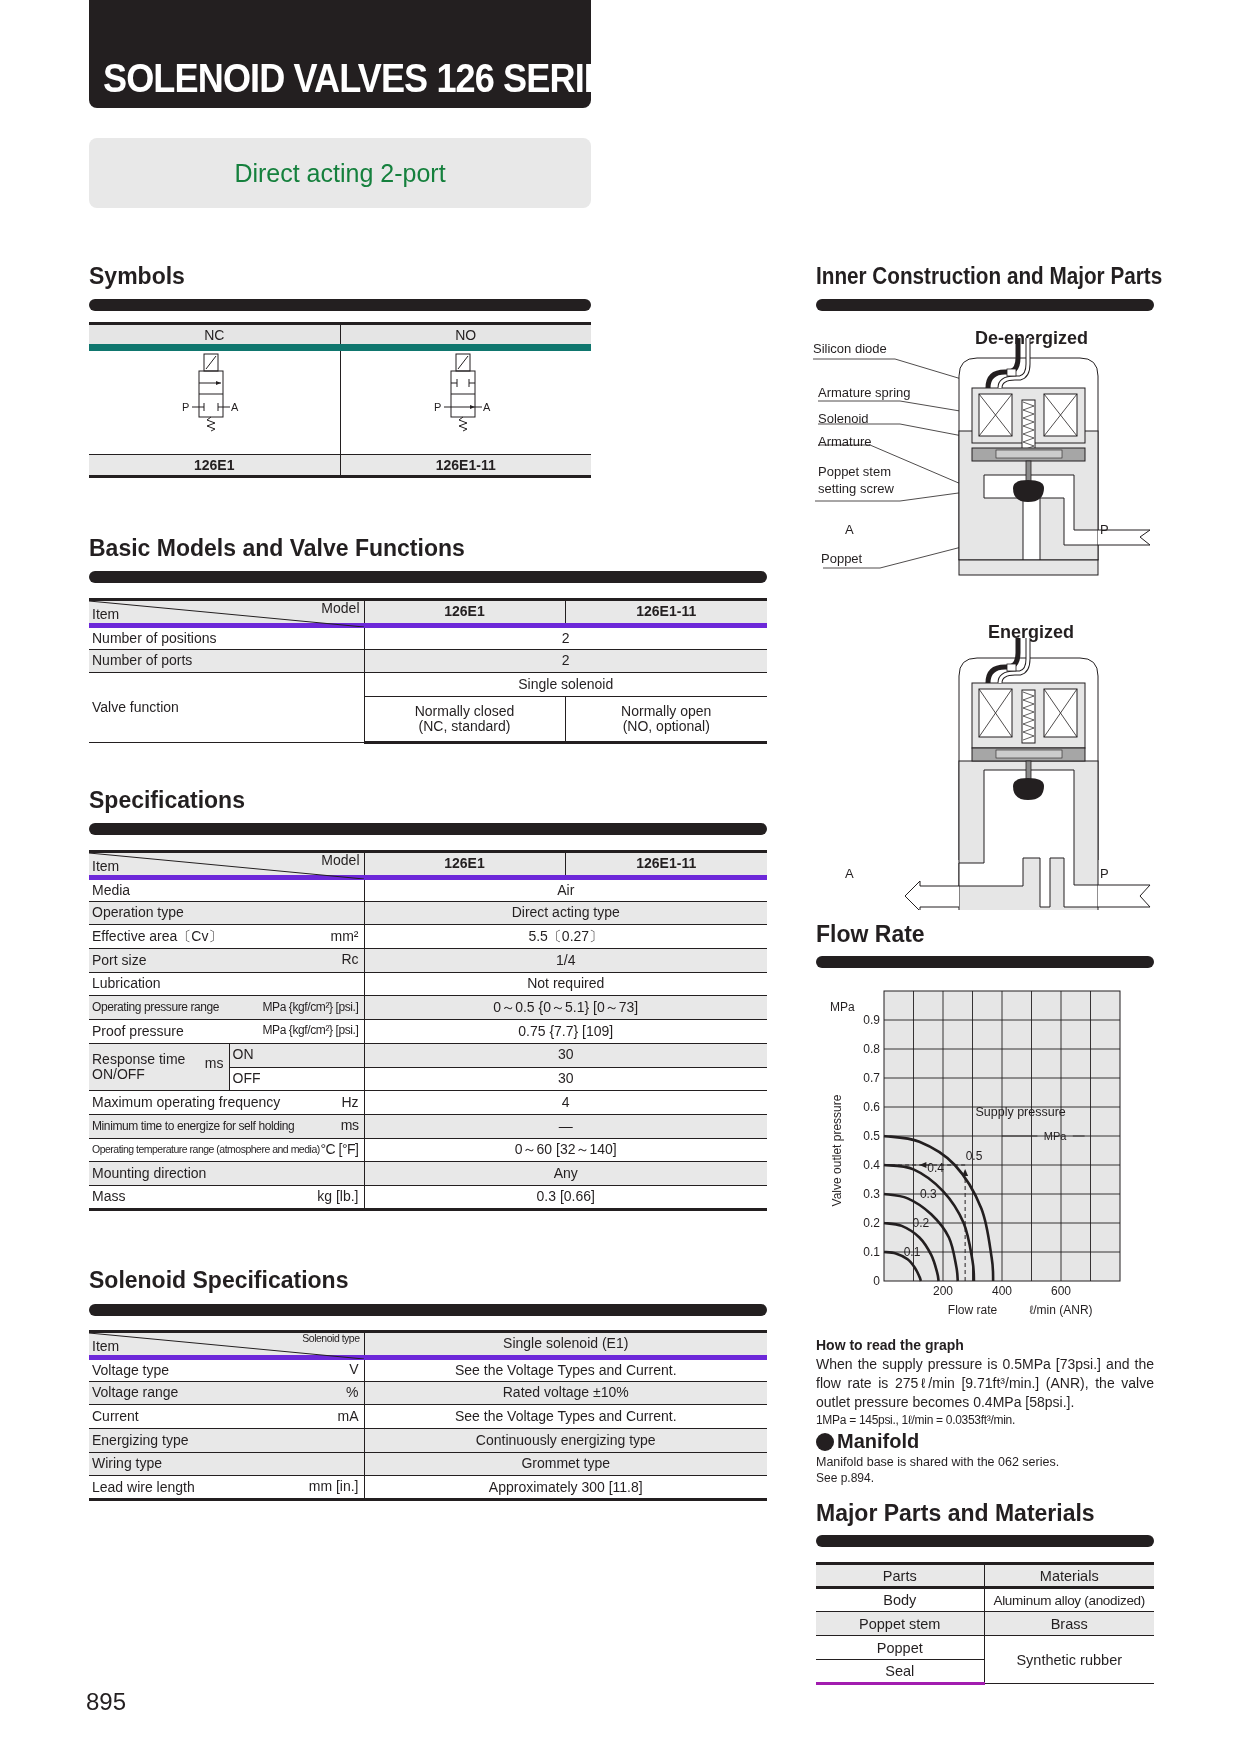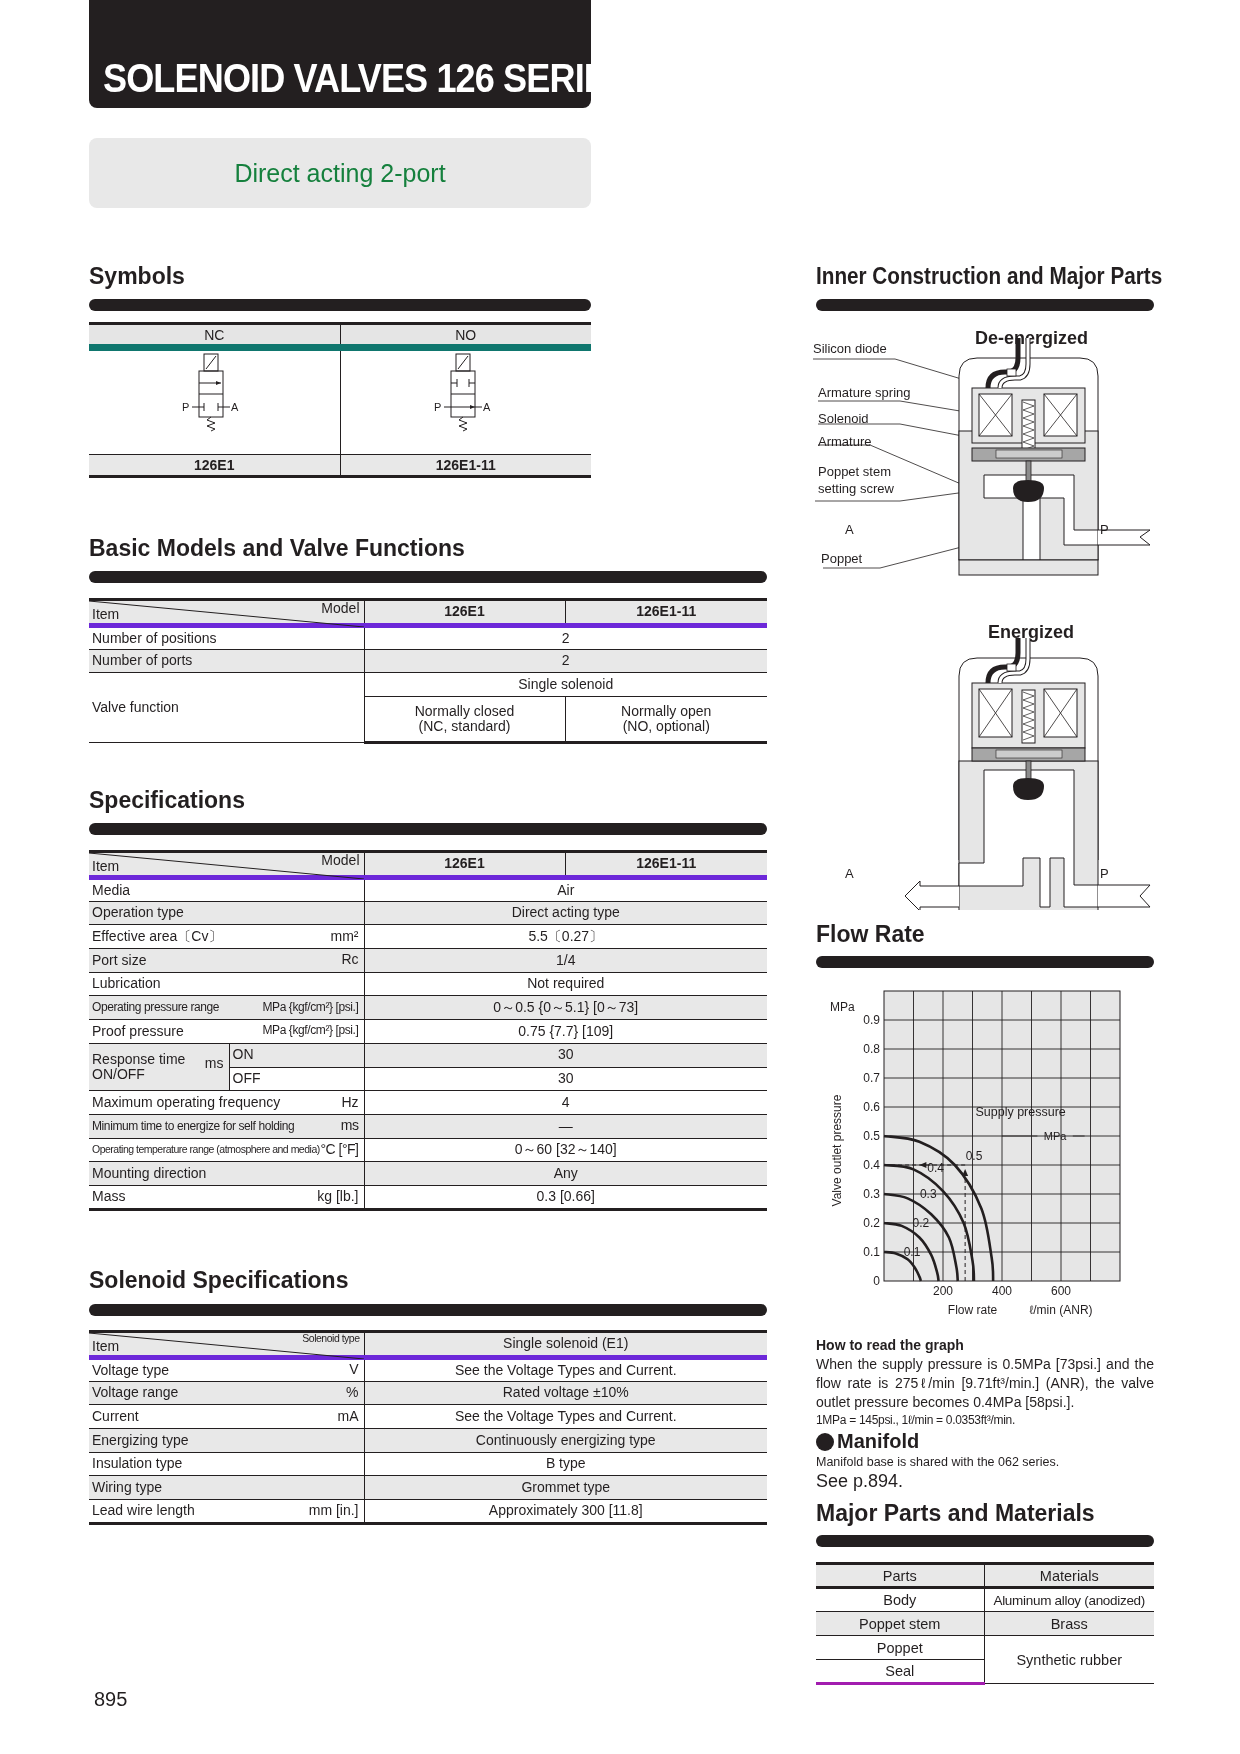--- a/index.html
+++ b/index.html
@@ -241,24 +241,20 @@
         <td class="k"><span>Voltage range</span><span class="unit">%</span></td>
         <td class="v">Rated voltage ±10%</td>
       </tr>
   <tr>
         <td class="k"><span>Current</span><span class="unit">mA</span></td>
         <td class="v">See the Voltage Types and Current.</td>
       </tr>
   <tr class="g">
         <td class="k"><span>Energizing type</span></td>
         <td class="v">Continuously energizing type</td>
-      </tr>
-  <tr>
-        <td class="k"><span>Insulation type</span></td>
-        <td class="v">B type</td>
       </tr>
   <tr class="g">
         <td class="k"><span>Wiring type</span></td>
         <td class="v">Grommet type</td>
       </tr>
   <tr>
         <td class="k"><span>Lead wire length</span><span class="unit">mm [in.]</span></td>
         <td class="v">Approximately 300 [11.8]</td>
       </tr>
 </tbody>
@@ -416,21 +412,21 @@
 
 <div class="abs" style="left:816px;top:1337px;font-weight:bold;font-size:14px;">How to read the graph</div>
 <div class="abs note" style="left:816px;top:1355px;width:338px;">When the supply pressure is 0.5MPa [73psi.] and the flow rate is 275ℓ/min [9.71ft³/min.] (ANR), the valve outlet pressure becomes 0.4MPa [58psi.].</div>
 <div class="abs" style="left:816px;top:1413px;font-size:12px;letter-spacing:-0.3px;">1MPa = 145psi., 1ℓ/min = 0.0353ft³/min.</div>
 
 <div class="abs" style="left:816px;top:1430px;display:flex;align-items:center;">
   <span style="display:inline-block;width:18px;height:18px;border-radius:50%;background:#231f20;margin-right:3px;"></span>
   <span style="font-weight:bold;font-size:20px;">Manifold</span>
 </div>
 <div class="abs" style="left:816px;top:1455px;font-size:12.5px;">Manifold base is shared with the 062 series.</div>
-<div class="abs" style="left:816px;top:1471px;font-size:18px;">See p.894.</div>
+<div class="abs" style="left:816px;top:1471px;font-size:12px;">See p.894.</div>
 
 <div class="abs sec-title" style="left:816px;top:1500px;">Major Parts and Materials</div>
 <div class="abs bar" style="left:816px;top:1535px;width:338px;"></div>
 <table class="abs parts" style="left:816px;top:1562px;">
   <tbody>
       <tr class="hd">
     <td style="width:168px;">Parts</td>
     <td>Materials</td>
   </tr>
   <tr>
@@ -444,13 +440,13 @@
   <tr>
         <td>Poppet</td>
         <td rowspan="2">Synthetic rubber</td>
       </tr>
   <tr>
         <td>Seal</td>
       </tr>
 </tbody>
   </table>
 
-<div class="abs" style="left:94px;top:1688px;font-size:20px;">895</div>
+<div class="abs" style="left:86px;top:1688px;font-size:24px;">895</div>
 
 </body></html>

